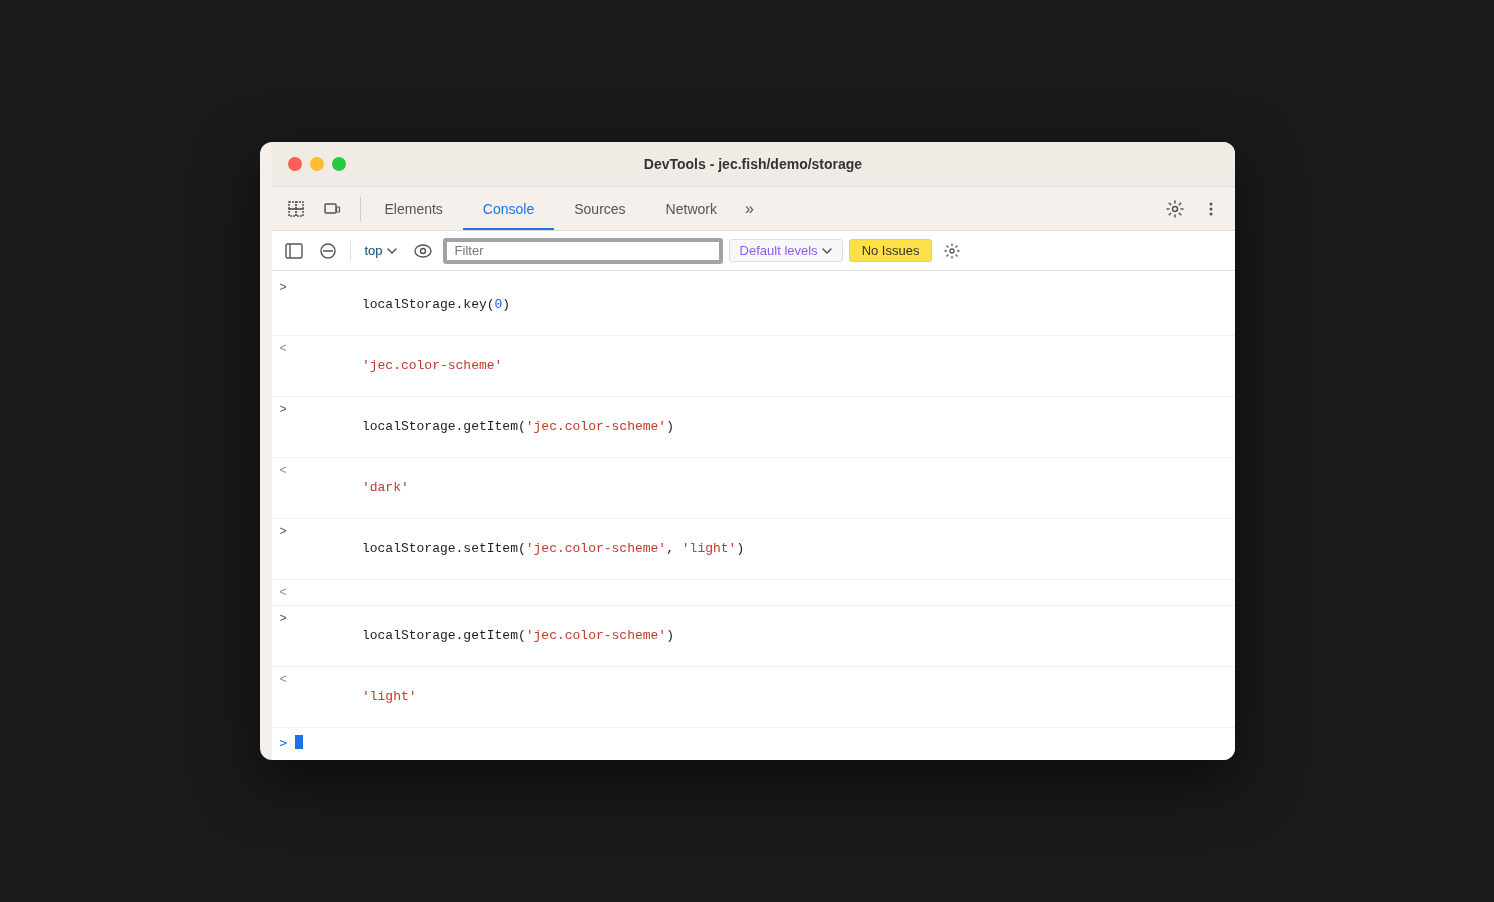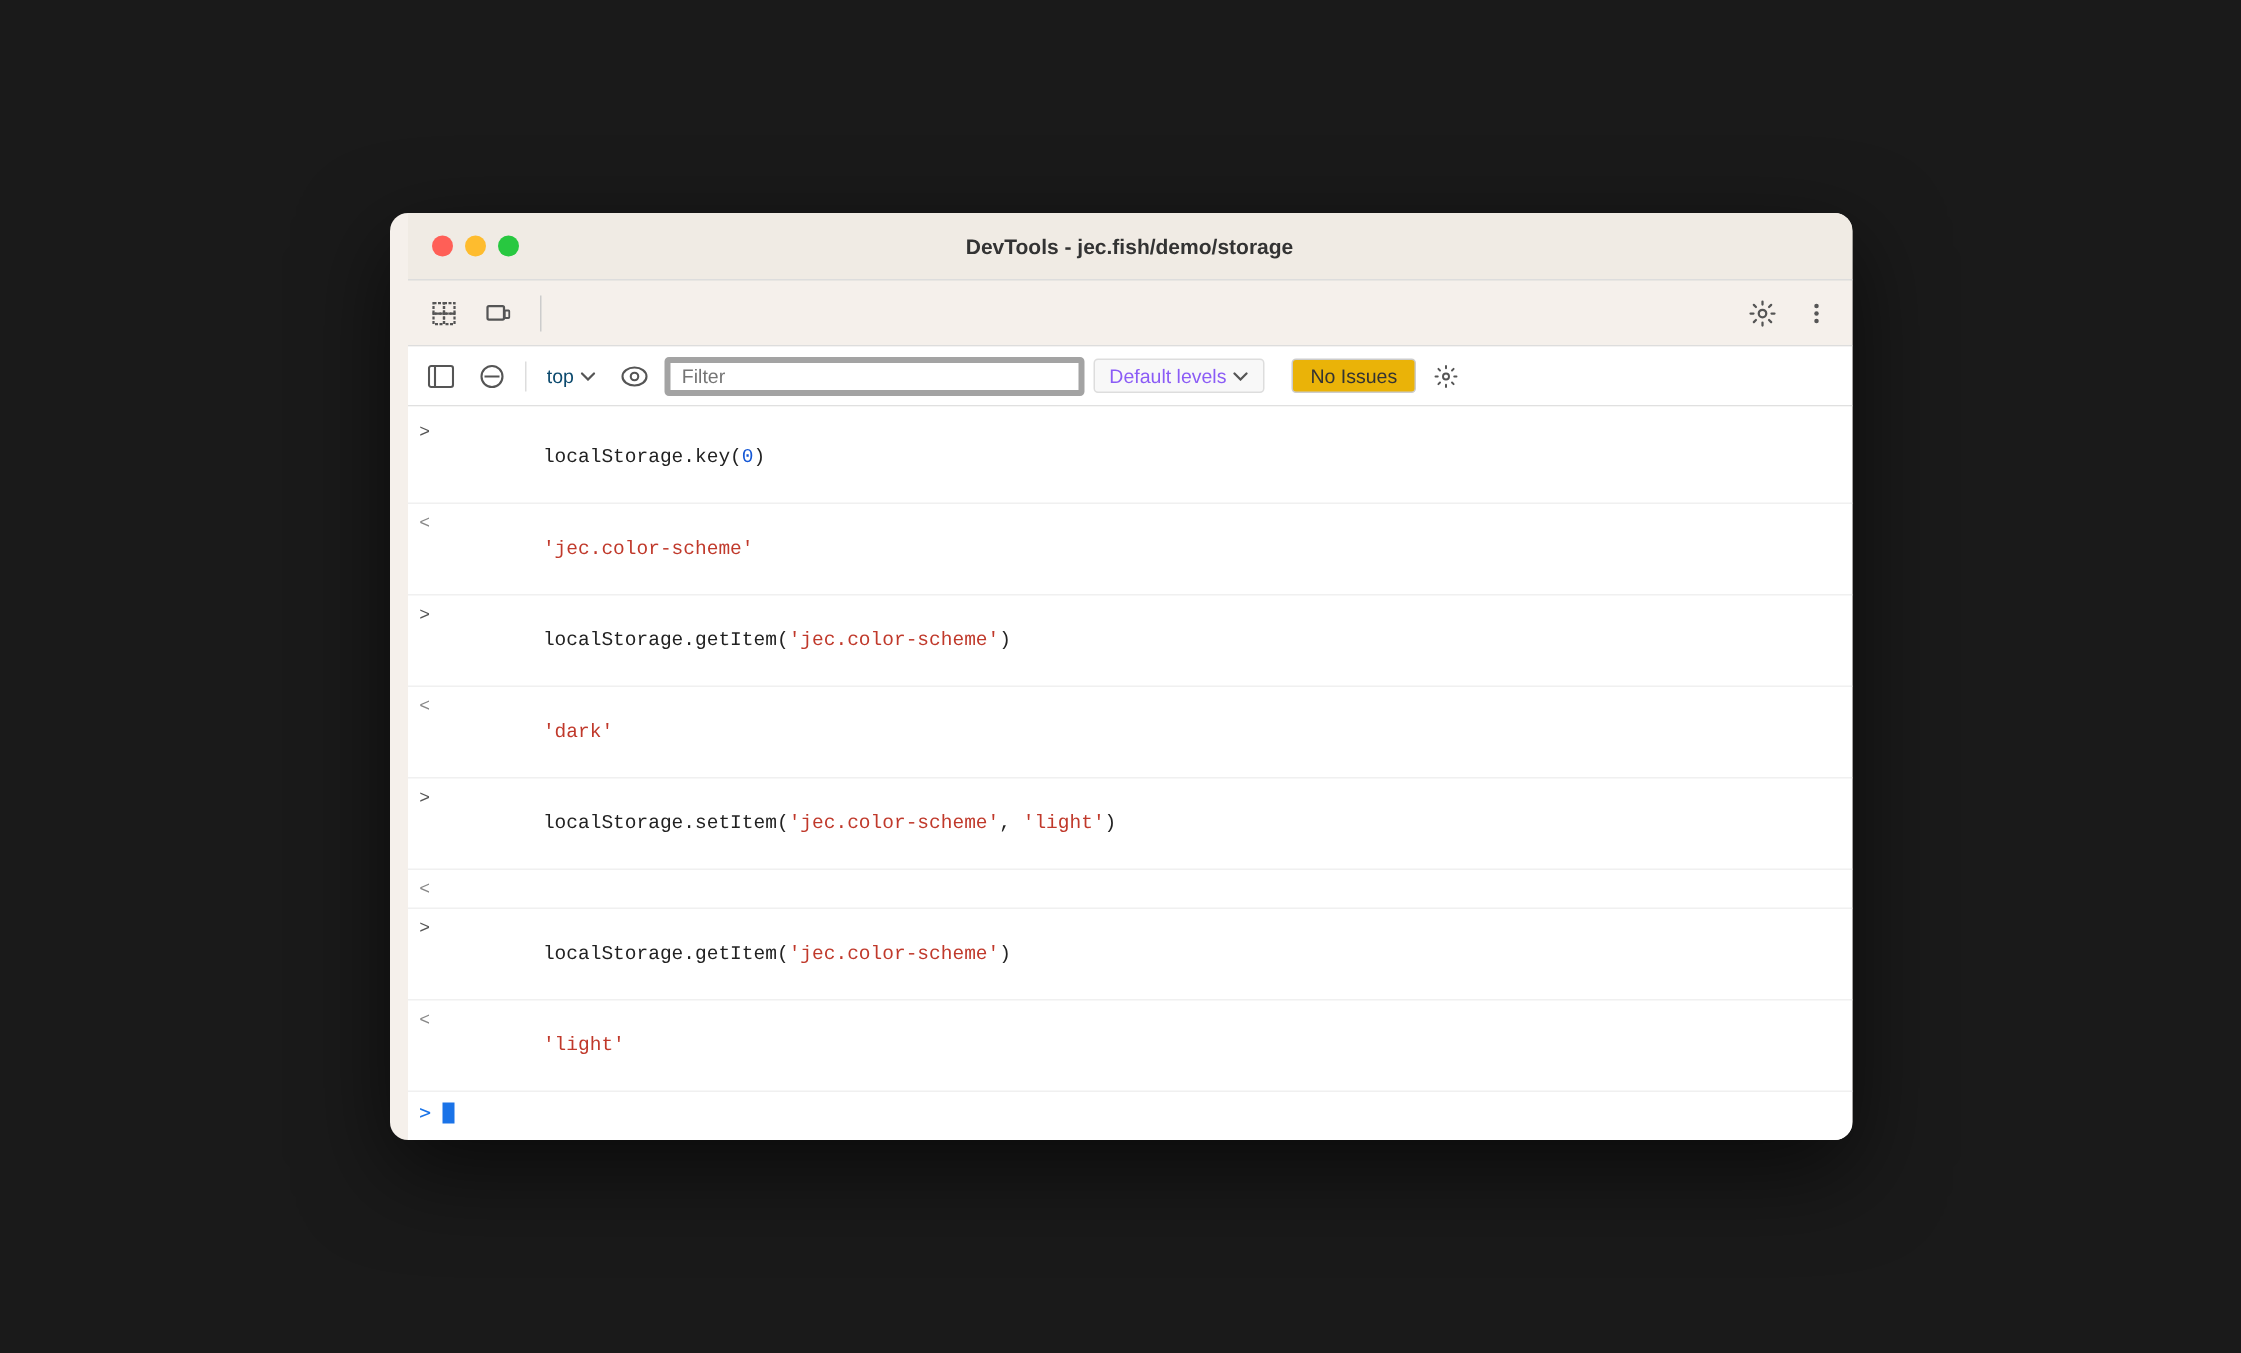--- a/index.html
+++ b/index.html
@@ -232,26 +232,25 @@
       background: #f8f8f8;
       cursor: pointer;
       font-size: 13px;
       color: #8b5cf6;
     }
 
     .no-issues-btn {
       padding: 3px 12px;
       border: 1px solid #ccc;
       border-radius: 3px;
-      background: #eab308;
+      background: #fde047;
       cursor: pointer;
       font-size: 13px;
       color: #333;
       font-weight: 400;
-      margin-left: 12px;
     }
 
     
     .console-output {
       background: #fff;
       min-height: 440px;
       padding: 4px 0;
       font-family: 'Menlo', 'Monaco', 'Courier New', monospace;
       font-size: 13px;
     }
@@ -339,20 +338,27 @@
         </svg>
       </button>
       <button class="tab-icon-btn" title="Toggle device toolbar">
         <svg width="18" height="18" viewBox="0 0 18 18" fill="none" xmlns="http://www.w3.org/2000/svg">
           <rect x="2" y="4" width="11" height="9" rx="1" stroke="#555" stroke-width="1.5" fill="none"></rect>
           <rect x="13.5" y="7" width="3" height="5" rx="0.5" stroke="#555" stroke-width="1.2" fill="none"></rect>
         </svg>
       </button>
     </div>
     <div class="divider-v"></div>
+    <div class="tabs">
+      <button class="tab">Elements</button>
+      <button class="tab active">Console</button>
+      <button class="tab">Sources</button>
+      <button class="tab">Network</button>
+      <button class="tab-more">»</button>
+    </div>
     <div class="tab-bar-right">
       <button class="icon-btn" title="Settings">
         <svg width="18" height="18" viewBox="0 0 18 18" fill="none" xmlns="http://www.w3.org/2000/svg">
           <circle cx="9" cy="9" r="2.5" stroke="#555" stroke-width="1.5" fill="none"></circle>
           <path d="M9 1v2M9 15v2M1 9h2M15 9h2M3.22 3.22l1.41 1.41M13.36 13.36l1.42 1.42M3.22 14.78l1.41-1.41M13.36 4.64l1.42-1.42" stroke="#555" stroke-width="1.5" stroke-linecap="round"></path>
         </svg>
       </button>
       <button class="icon-btn" title="More options">
         <svg width="18" height="18" viewBox="0 0 18 18" fill="none" xmlns="http://www.w3.org/2000/svg">
           <circle cx="9" cy="4" r="1.5" fill="#555"></circle>

